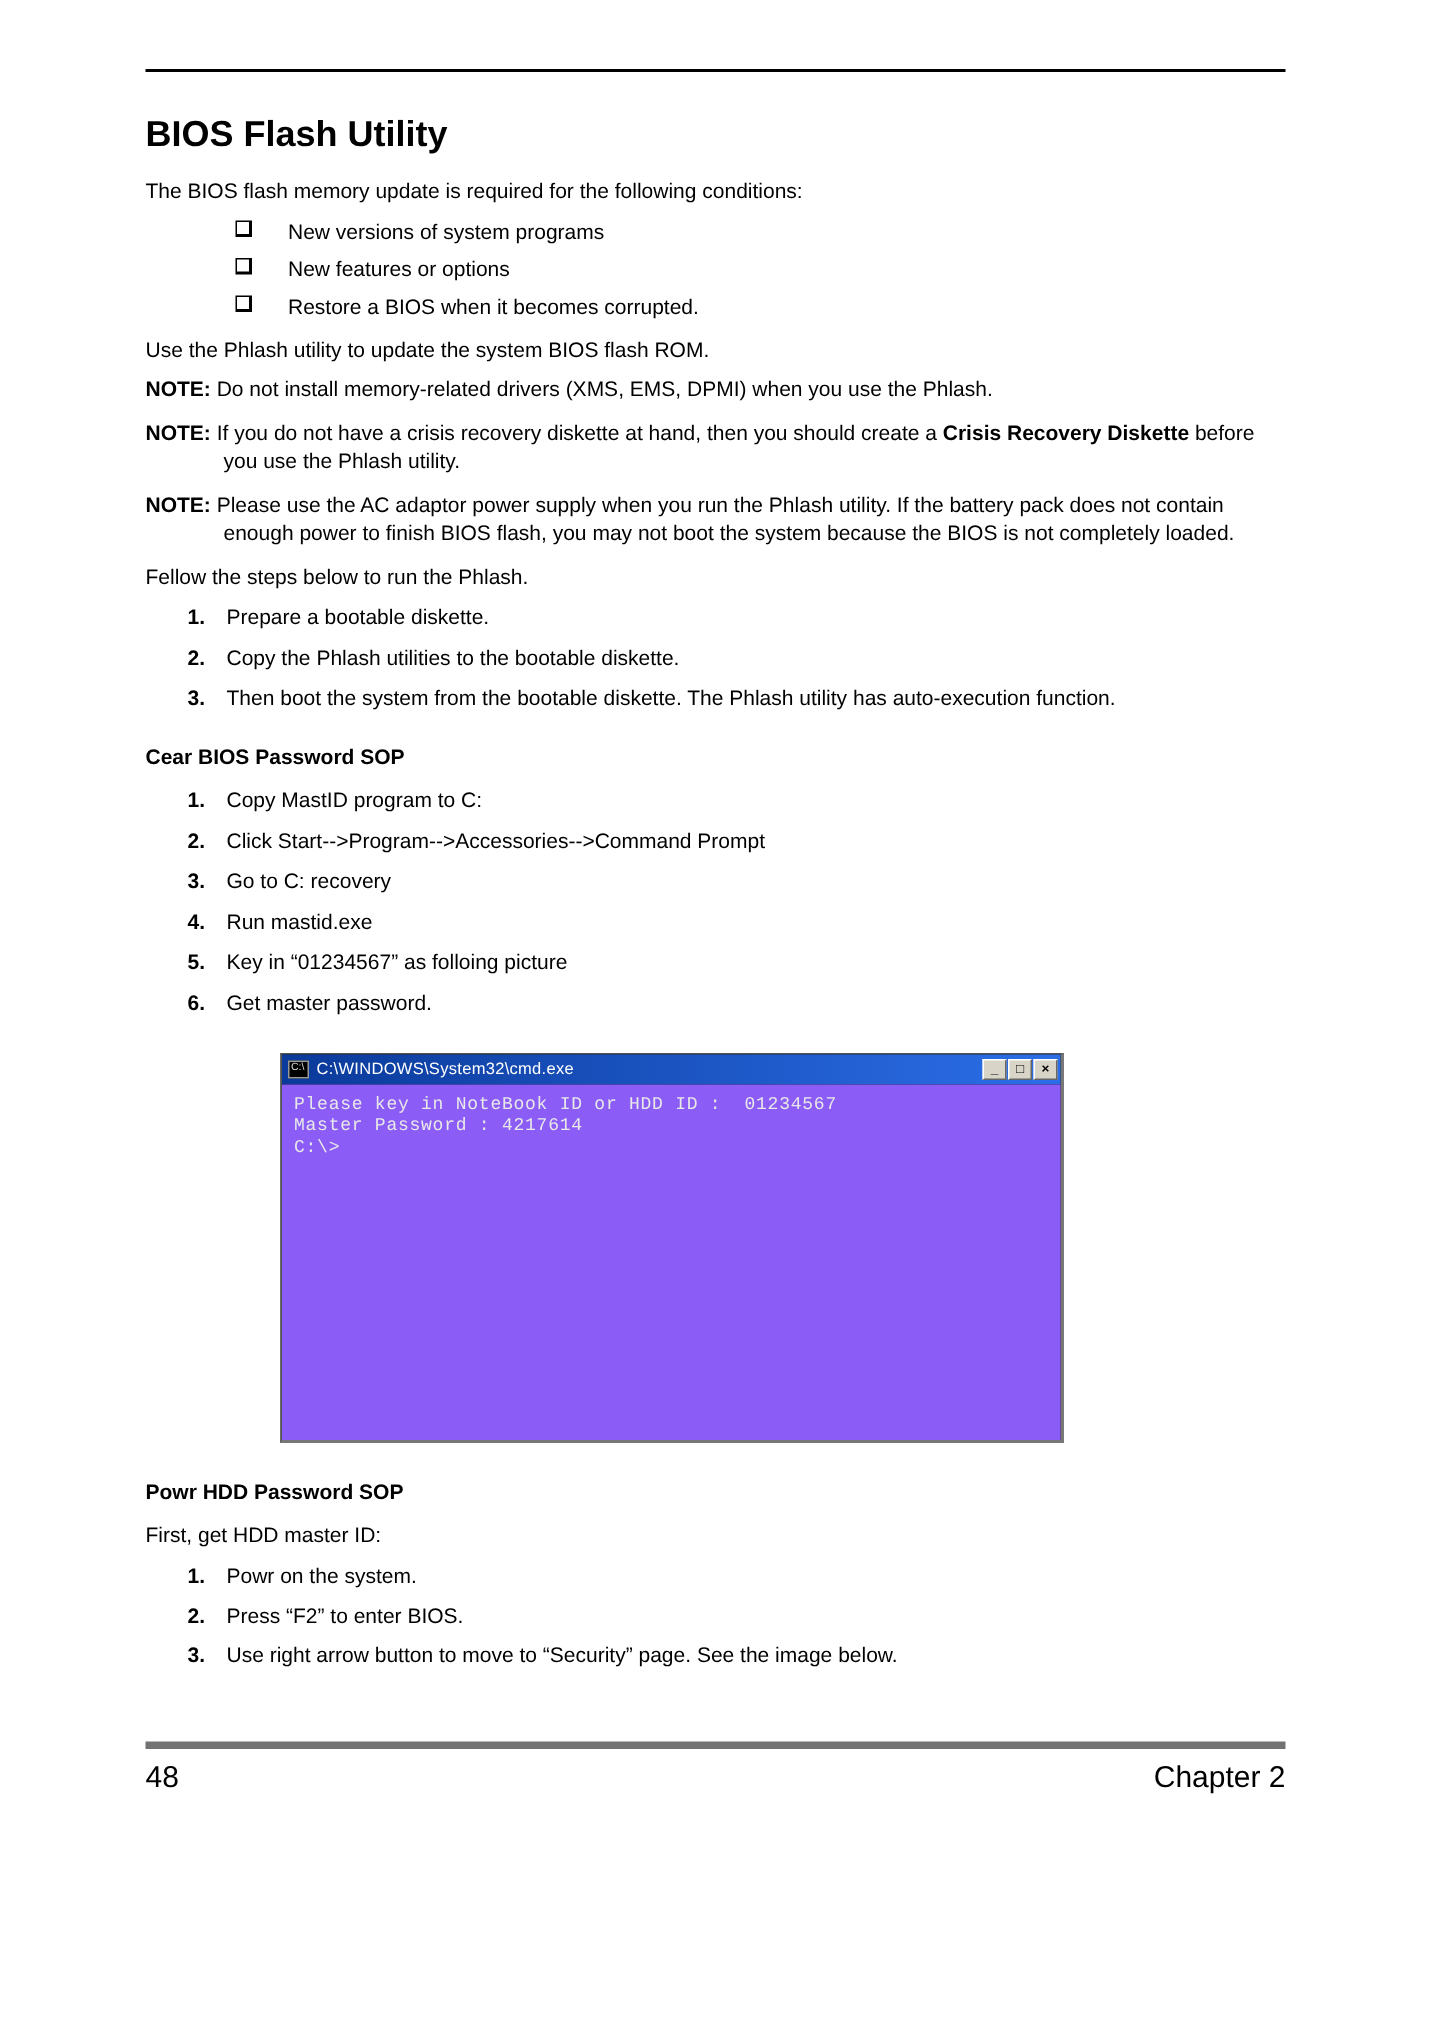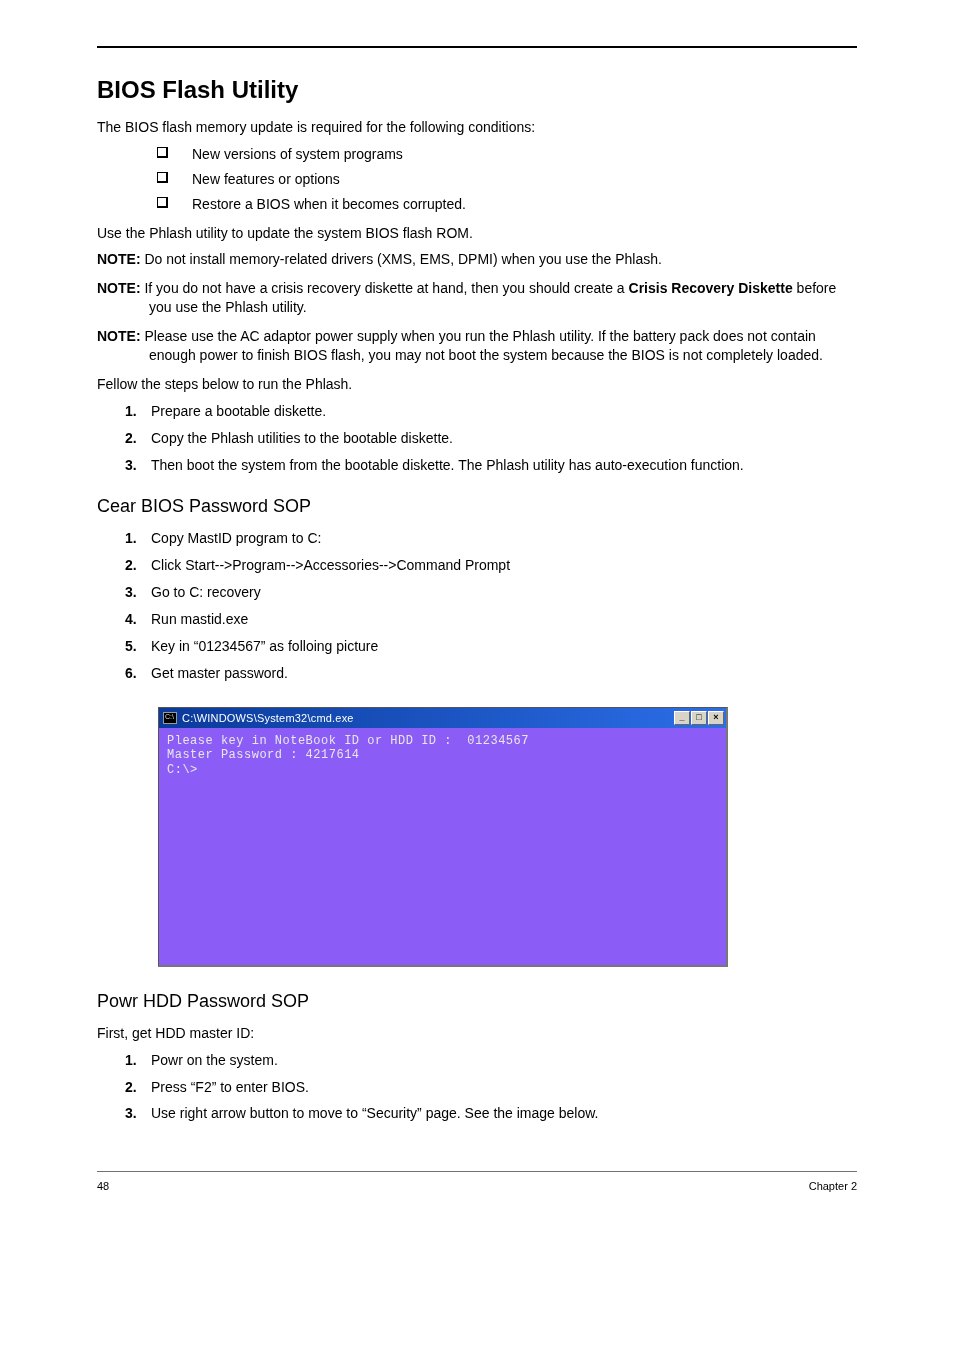--- a/index.html
+++ b/index.html
@@ -69,27 +69,27 @@
   .note {
     font-size: 14px;
     line-height: 1.35;
     margin: 0 0 10px 0;
     padding-left: 52px;
     text-indent: -52px;
   }
   .note-label { font-weight: bold; }
   .bold { font-weight: bold; }
   h2 {
-    font-size: 18px;
-    font-weight: normal;
+    font-size: 14px;
+    font-weight: bold;
     margin: 22px 0 12px 0;
   }
   .cmd-figure {
-    margin: 24px 0 24px 61px;
-    width: 570px;
+    margin: 24px 0 24px 90px;
+    width: 522px;
   }
   .cmd-window {
     border: 1px solid #555;
     border-right: 2px solid #777;
     border-bottom: 2px solid #777;
     background: #000;
   }
   .cmd-titlebar {
     height: 20px;
     background: linear-gradient(to right, #0a3a9a, #2c6ee8);
@@ -149,23 +149,23 @@
     font-size: 12px;
     padding: 6px 8px;
     height: 225px;
     white-space: pre;
     line-height: 1.2;
     letter-spacing: 0.5px;
   }
   .footer {
     display: flex;
     justify-content: space-between;
-    font-size: 11px;
+    font-size: 20px;
     margin-top: 48px;
-    border-top: 1px solid #737373;
+    border-top: 5px solid #737373;
     padding-top: 8px;
   }
 </style>
 </head>
 <body>
 
 <div class="page">
   <div class="top-rule"></div>
 
   <h1>BIOS Flash Utility</h1>

